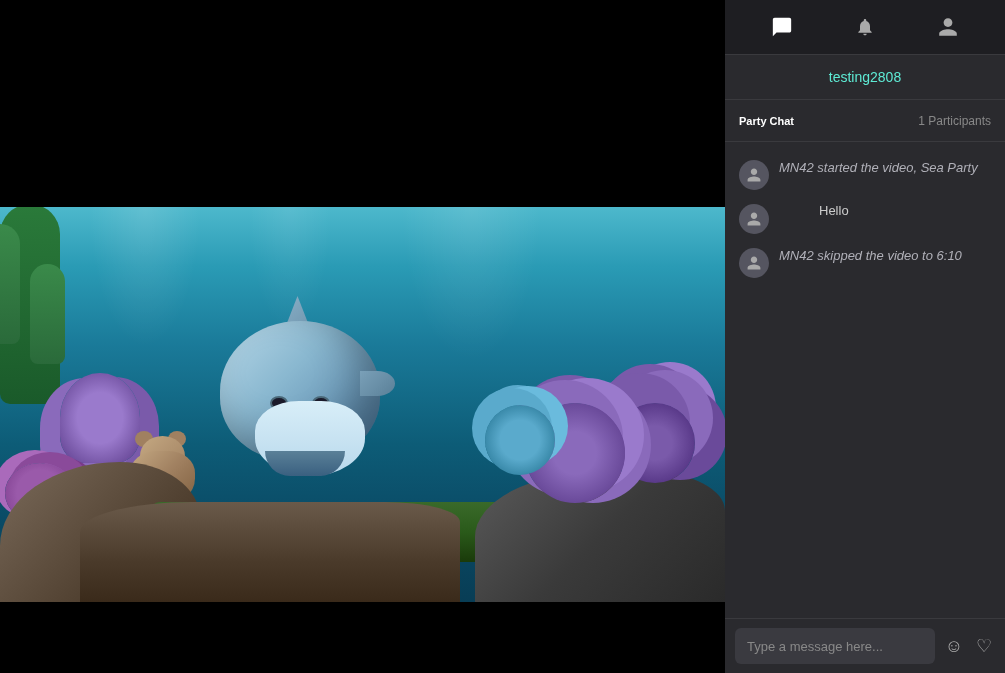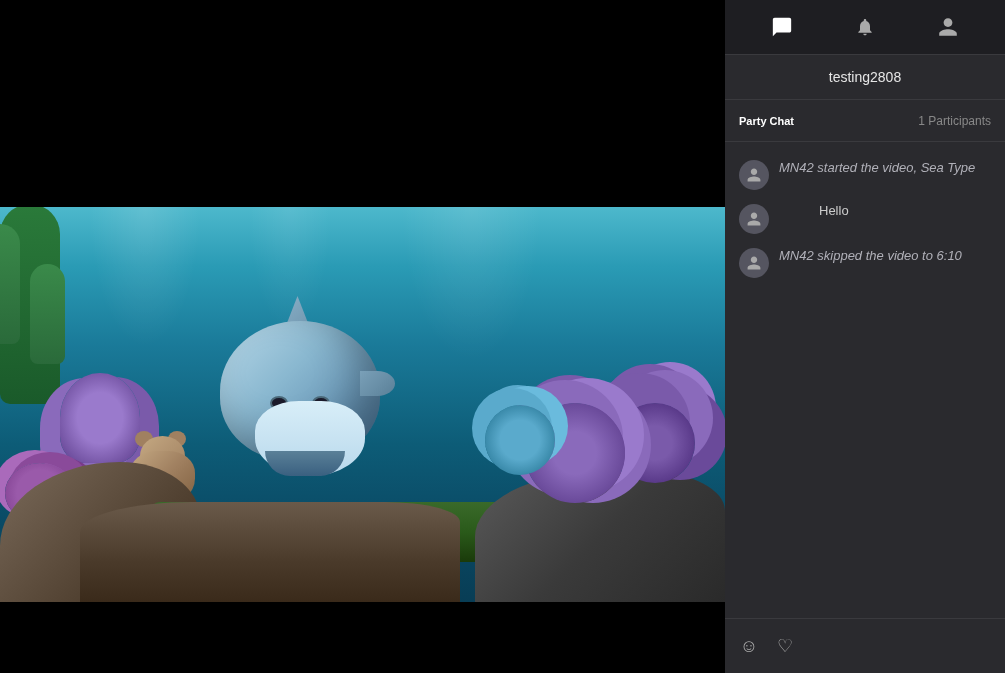--- a/index.html
+++ b/index.html
@@ -416,21 +416,21 @@
     .username-bar {
       height: 45px;
       background: #2a2a2e;
       display: flex;
       align-items: center;
       justify-content: center;
       border-bottom: 1px solid #3a3a3e;
     }
 
     .username-text {
-      color: #e5e5e5;
+      color: #5eead4;
       font-size: 14px;
       font-weight: 500;
     }
 
     
     .party-chat-header {
       height: 42px;
       display: flex;
       align-items: center;
       justify-content: space-between;
@@ -631,21 +631,21 @@
 
   <div class="messages-area">
 
     <div class="message-item">
       <div class="avatar-circle">
         <svg viewBox="0 0 24 24">
           <path d="M12 12c2.7 0 4.8-2.1 4.8-4.8S14.7 2.4 12 2.4 7.2 4.5 7.2 7.2 9.3 12 12 12zm0 2.4c-3.2 0-9.6 1.6-9.6 4.8v2.4h19.2v-2.4c0-3.2-6.4-4.8-9.6-4.8z"></path>
         </svg>
       </div>
       <div class="message-content">
-        <span class="message-text">MN42 started the video, Sea Type</span>
+        <span class="message-text">MN42 started the video, Sea Party</span>
       </div>
     </div>
 
     <div class="message-item">
       <div class="avatar-circle">
         <svg viewBox="0 0 24 24">
           <path d="M12 12c2.7 0 4.8-2.1 4.8-4.8S14.7 2.4 12 2.4 7.2 4.5 7.2 7.2 9.3 12 12 12zm0 2.4c-3.2 0-9.6 1.6-9.6 4.8v2.4h19.2v-2.4c0-3.2-6.4-4.8-9.6-4.8z"></path>
         </svg>
       </div>
       <div class="message-content">
@@ -660,17 +660,18 @@
         </svg>
       </div>
       <div class="message-content">
         <span class="message-text">MN42 skipped the video to 6:10</span>
       </div>
     </div>
 
   </div>
 
   <div class="input-area">
+    <input type="text" class="message-input" placeholder="Type a message here..." style="">
     <div class="emoji-btn">☺</div>
     <div class="heart-btn">♡</div>
   </div>
 
 </div>
 
 </body></html>

